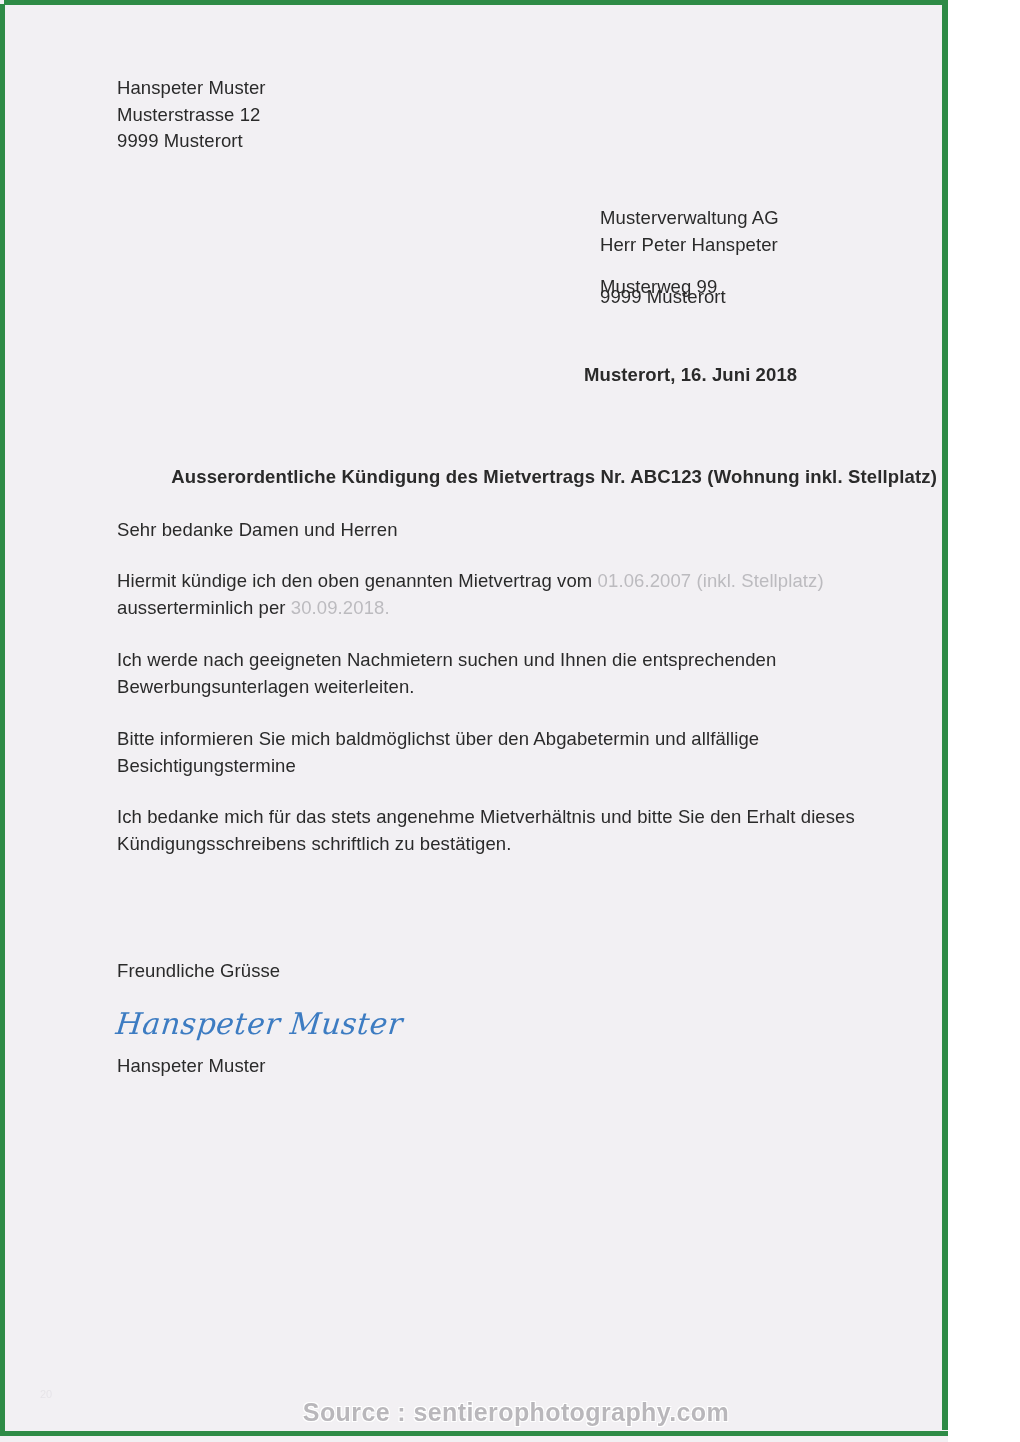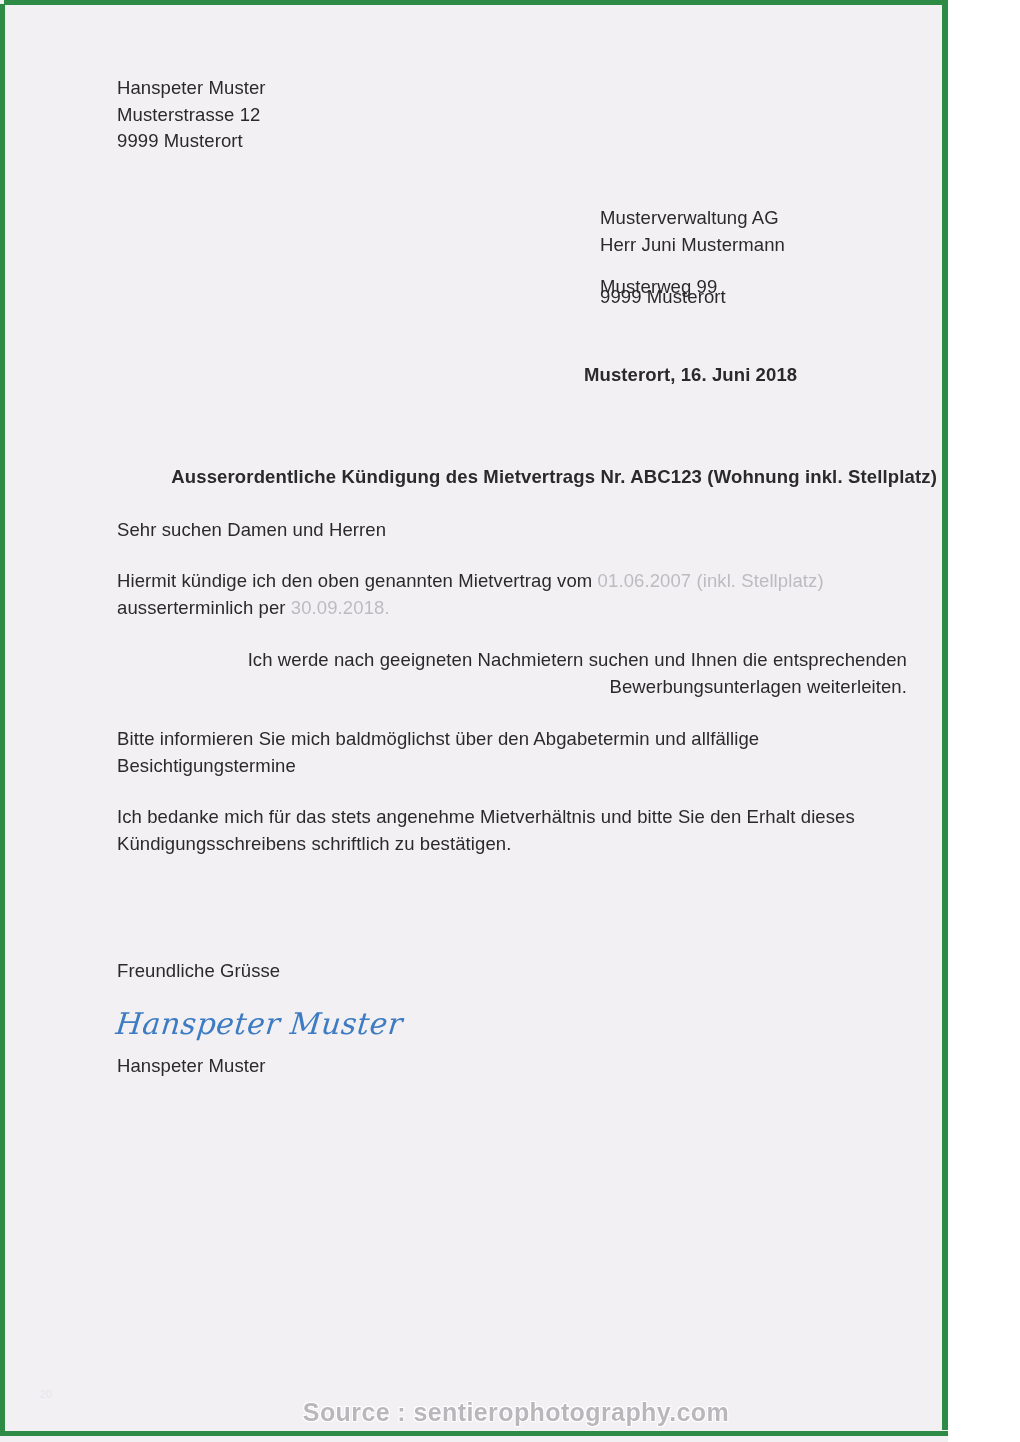--- a/index.html
+++ b/index.html
@@ -97,34 +97,34 @@
   <div class="sheet">
 
     <div>
       <div class="txt" style="left:117px; top:74px;">Hanspeter Muster</div>
       <div class="txt" style="left:117px; top:101px;">Musterstrasse 12</div>
       <div class="txt" style="left:117px; top:127px;">9999 Musterort</div>
     </div>
 
     <div>
       <div class="txt" style="left:600px; top:204px;">Musterverwaltung AG</div>
-      <div class="txt" style="left:600px; top:231px;">Herr Juni Mustermann</div>
+      <div class="txt" style="left:600px; top:231px;">Herr Peter Hanspeter</div>
       <div class="txt" style="left:600px; top:273px;text-align:center;">Musterweg 99</div>
       <div class="txt" style="left:600px; top:283px;">9999 Musterort</div>
     </div>
 
     <div class="txt" style="left:584px; top:361px;font-weight:bold;">Musterort, 16. Juni 2018</div>
 
     <div class="txt subject block" style="left:117px; top:463px; width:820px;">Ausserordentliche Kündigung des Mietvertrags Nr. ABC123 (Wohnung inkl. Stellplatz)</div>
 
-    <div class="txt" style="left:117px; top:516px;">Sehr suchen Damen und Herren</div>
+    <div class="txt" style="left:117px; top:516px;">Sehr bedanke Damen und Herren</div>
 
     <div class="txt para block" style="left:117px; top:567px;"><span>Hiermit kündige ich den oben genannten Mietvertrag vom </span><span class="grey">01.06.2007 (inkl. Stellplatz)</span><span> ausserterminlich per </span><span class="grey">30.09.2018.</span></div>
 
-    <div class="txt para block" style="left:117px; top:646px;text-align:right;">Ich werde nach geeigneten Nachmietern suchen und Ihnen die entsprechenden Bewerbungsunterlagen weiterleiten.</div>
+    <div class="txt para block" style="left:117px; top:646px;">Ich werde nach geeigneten Nachmietern suchen und Ihnen die entsprechenden Bewerbungsunterlagen weiterleiten.</div>
 
     <div class="txt para block" style="left:117px; top:803px;">Ich bedanke mich für das stets angenehme Mietverhältnis und bitte Sie den Erhalt dieses Kündigungsschreibens schriftlich zu bestätigen.</div>
 
     <div class="txt para block" style="left:117px; top:725px;">Bitte informieren Sie mich baldmöglichst über den Abgabetermin und allfällige Besichtigungstermine</div>
 
     <div class="txt" style="left:117px; top:957px;">Freundliche Grüsse</div>
 
     <div class="signature" style="left:116px; top:1006px;">Hanspeter Muster</div>
 
     <div class="txt" style="left:117px; top:1052px;">Hanspeter Muster</div>

